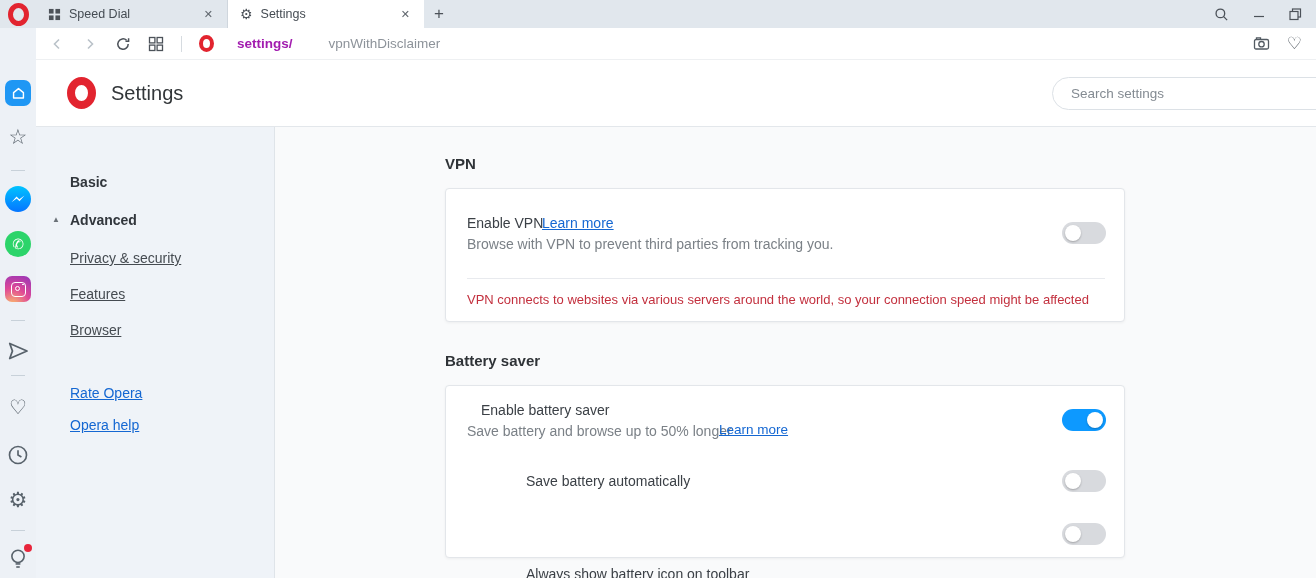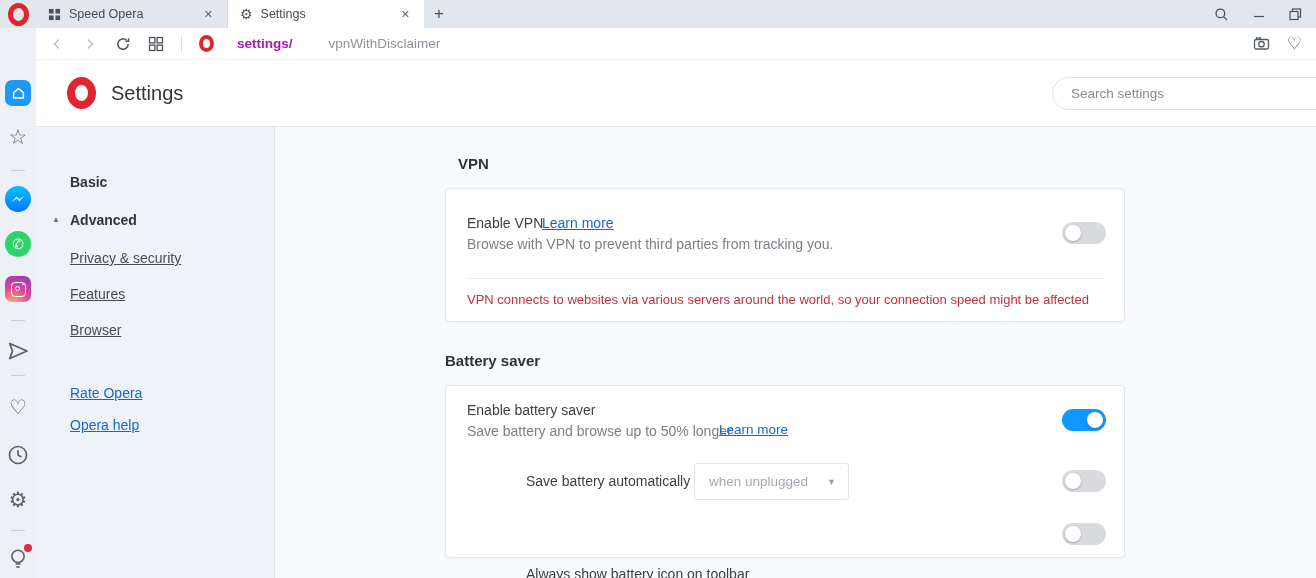--- a/index.html
+++ b/index.html
@@ -135,21 +135,21 @@
   </div>
 
   <div class="tabstrip">
     <div class="tab inactive">
       <svg width="13" height="13" viewBox="0 0 14 14">
         <rect x="1" y="1" width="5" height="5" fill="#4c5259"></rect>
           <rect x="8" y="1" width="5" height="5" fill="#4c5259"></rect>
         <rect x="1" y="8" width="5" height="5" fill="#4c5259"></rect>
           <rect x="8" y="8" width="5" height="5" fill="#4c5259"></rect>
       </svg>
-      <span class="tab-label">Speed Opera</span>
+      <span class="tab-label">Speed Dial</span>
       <span class="tab-close">✕</span>
     </div>
     <div class="tab active">
       <span class="glyph" style="font-size:14px;color:#4c5259;">⚙</span>
       <span class="tab-label">Settings</span>
       <span class="tab-close">✕</span>
     </div>
     <div class="newtab-btn">
       <span>+</span>
     </div>
@@ -305,46 +305,42 @@
       <div class="nav-item head" style="top:85px;">Advanced</div>
       <div class="nav-item sub" style="top:123px;">Privacy &amp; security</div>
       <div class="nav-item sub" style="top:159px;">Features</div>
       <div class="nav-item sub" style="top:195px;">Browser</div>
       <div class="nav-link" style="top:258px;">Rate Opera</div>
       <div class="nav-link" style="top:290px;">Opera help</div>
     </div>
 
     <div class="content">
 
-      <div class="section-heading" style="left:182px; top:28px;">VPN</div>
+      <div class="section-heading" style="left:169px; top:28px;">VPN</div>
       <div class="card" style="left:169px; top:61px; height:134px;padding-left:18px;">
         <span class="setting-label" style="left:21px; top:26px;">Enable VPN</span>
         <span class="setting-label link" style="left:96px; top:26px;">Learn more</span>
         <span class="setting-desc" style="left:21px; top:47px;">Browse with VPN to prevent third parties from tracking you.</span>
         <div class="toggle" style="right:18px; top:33px;" data-state="off">
             <span class="knob"></span>
           </div>
         <div class="card-divider" style="left:21px; right:19px; top:89px;"></div>
         <span class="danger-text" style="left:21px; top:103px;">VPN connects to websites via various servers around the world, so your connection speed might be affected</span>
       </div>
 
       <div class="section-heading" style="left:169px; top:225px;">Battery saver</div>
       <div class="card" style="left:169px; top:258px; height:173px;">
-        <span class="setting-label" style="left:21px; top:16px;">Enable battery saver</span>
+        <span class="setting-label" style="left:35px; top:16px;">Enable battery saver</span>
         <span class="setting-desc" style="left:21px; top:37px;">Save battery and browse up to 50% longer</span>
         <span class="setting-label link" style="left:273px; top:36px; font-size:13.5px;">Learn more</span>
         <div class="toggle" style="right:18px; top:23px;" data-state="on">
             <span class="knob"></span>
           </div>
 
         <span class="setting-label" style="left:80px; top:87px;">Save battery automatically</span>
-        <div class="dropdown" style="left:248px; top:77px;">
-          <span class="dd-value">when unplugged</span>
-          <span class="dd-caret">▼</span>
-        </div>
         <div class="toggle" style="right:18px; top:84px;" data-state="off">
             <span class="knob"></span>
           </div>
 
         <span class="setting-label" style="left:80px; top:140px;margin-top:40px;">Always show battery icon on toolbar</span>
         <div class="toggle" style="right:18px; top:137px;" data-state="off">
             <span class="knob"></span>
           </div>
       </div>
 

